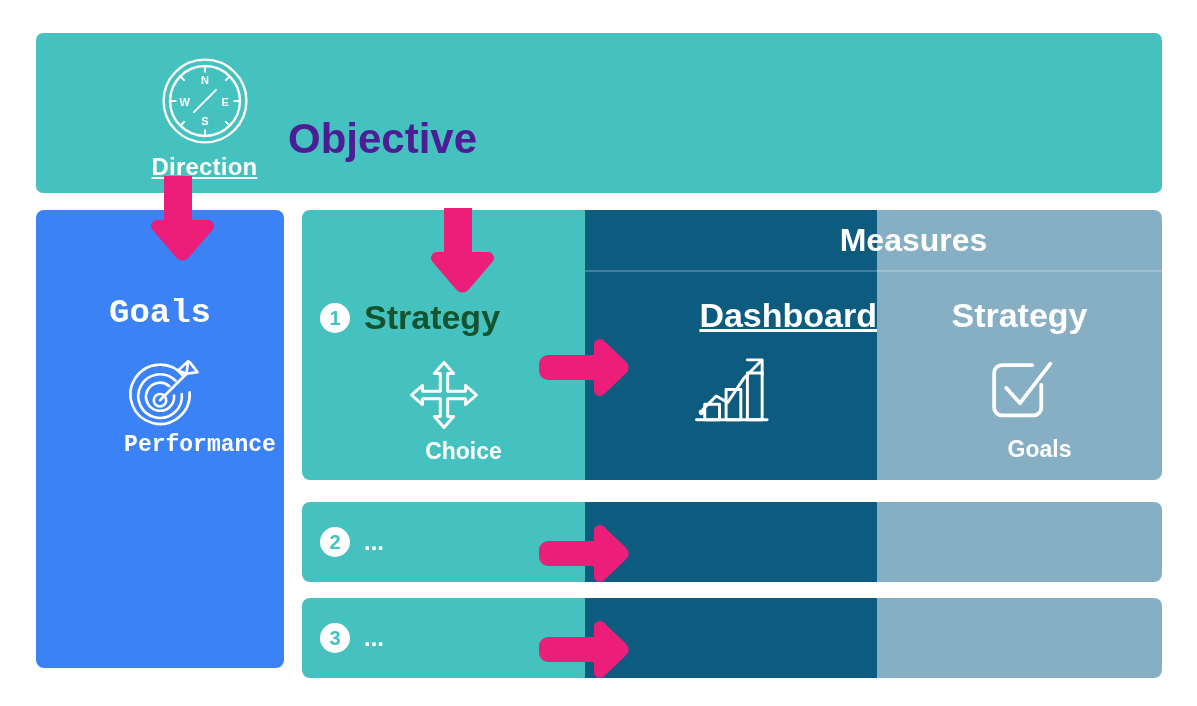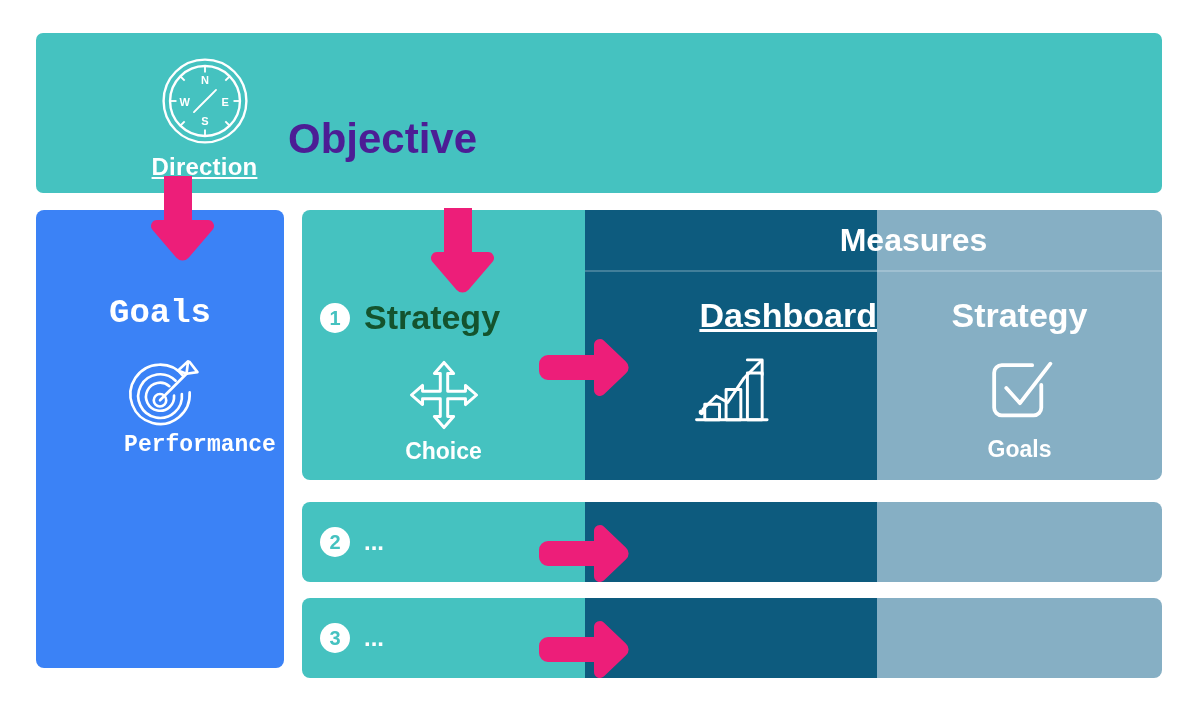--- a/index.html
+++ b/index.html
@@ -158,20 +158,21 @@
     font-weight: bold;
     color: #ffffff;
     white-space: nowrap;
   }
   .cell-sub {
     position: absolute;
     font-size: 23px;
     font-weight: bold;
     color: #ffffff;
     text-align: center;
+    padding-left: 20px;
   }
   .cell-icon {
     position: absolute;
     text-align: center;
   }
 
   
   .strategy-head {
     position: absolute;
     left: 18px;

